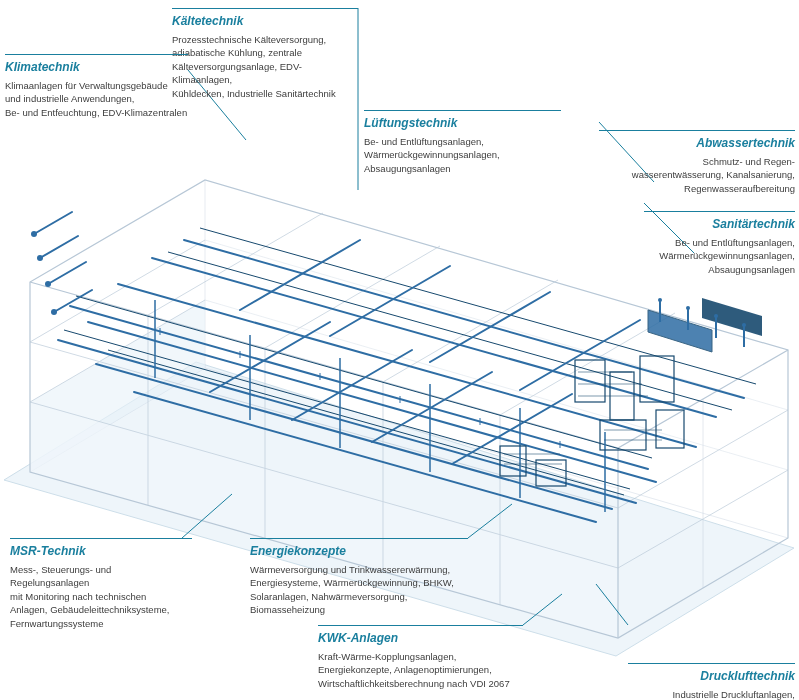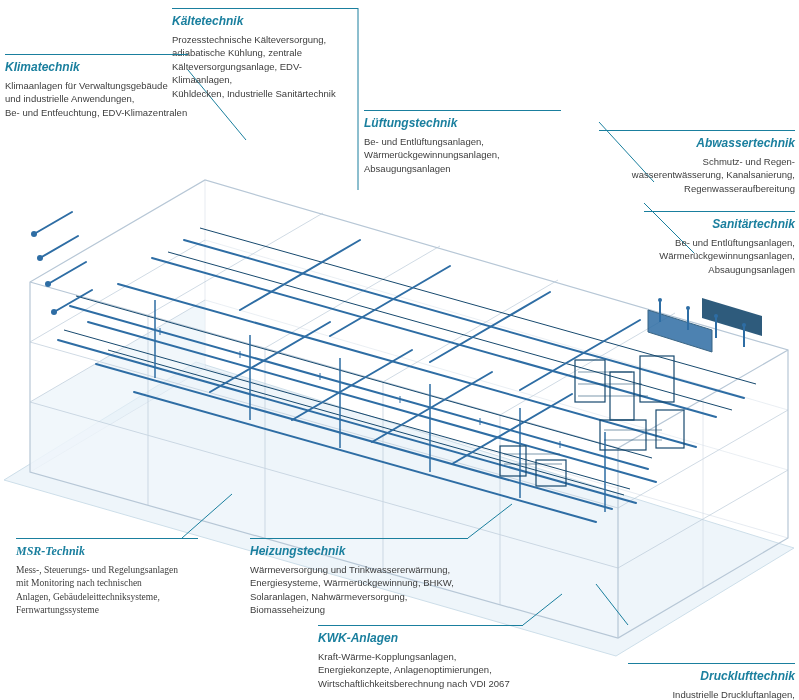--- a/index.html
+++ b/index.html
@@ -13,21 +13,21 @@
   .callout{position:absolute;border-top:1px solid var(--accent);padding-top:3px;}
   .callout .title{margin:2px 0 5px;font-size:12px;font-style:italic;font-weight:bold;color:var(--accent);}
   .callout .desc{margin:0;font-size:9.5px;line-height:1.42;color:var(--text);white-space:pre-line;}
   .right{text-align:right;margin-top:8px;}
 
   .c-kaelte{left:172px;top:8px;width:186px;}
   .c-klima{left:5px;top:54px;width:183px;}
   .c-lueftung{left:364px;top:110px;width:197px;}
   .c-abwasser{right:4px;top:122px;width:196px;}
   .c-sanitaer{right:4px;top:203px;width:151px;}
-  .c-msr{left:16px;top:538px;width:182px;font-family:Liberation Serif, serif;}
+  .c-msr{left:10px;top:538px;width:182px;}
   .c-heizung{left:250px;top:538px;width:218px;}
   .c-kwk{left:318px;top:625px;width:205px;}
   .c-druckluft{right:4px;top:655px;width:167px;}
 
   
   .st-light{stroke:var(--light);fill:none;}
   .st-mid{stroke:var(--mid);fill:none;}
   .st-dark{stroke:var(--dark);fill:none;}
   .ln-accent{stroke:var(--accent);stroke-width:1;fill:none;}
   .f-mid{fill:var(--mid);}
@@ -196,21 +196,21 @@
 
 <div class="callout c-msr">
   <h3 class="title">MSR-Technik</h3>
   <p class="desc">Mess-, Steuerungs- und Regelungsanlagen
 mit Monitoring nach technischen
 Anlagen, Gebäudeleittechniksysteme,
 Fernwartungssysteme</p>
 </div>
 
 <div class="callout c-heizung">
-  <h3 class="title">Heizungstechnik</h3>
+  <h3 class="title">Energiekonzepte</h3>
   <p class="desc">Wärmeversorgung und Trinkwassererwärmung,
 Energiesysteme, Wärmerückgewinnung, BHKW,
 Solaranlagen, Nahwärmeversorgung, Biomasseheizung</p>
 </div>
 
 <div class="callout c-kwk">
   <h3 class="title">KWK-Anlagen</h3>
   <p class="desc">Kraft-Wärme-Kopplungsanlagen,
 Energiekonzepte, Anlagenoptimierungen,
 Wirtschaftlichkeitsberechnung nach VDI 2067</p>

